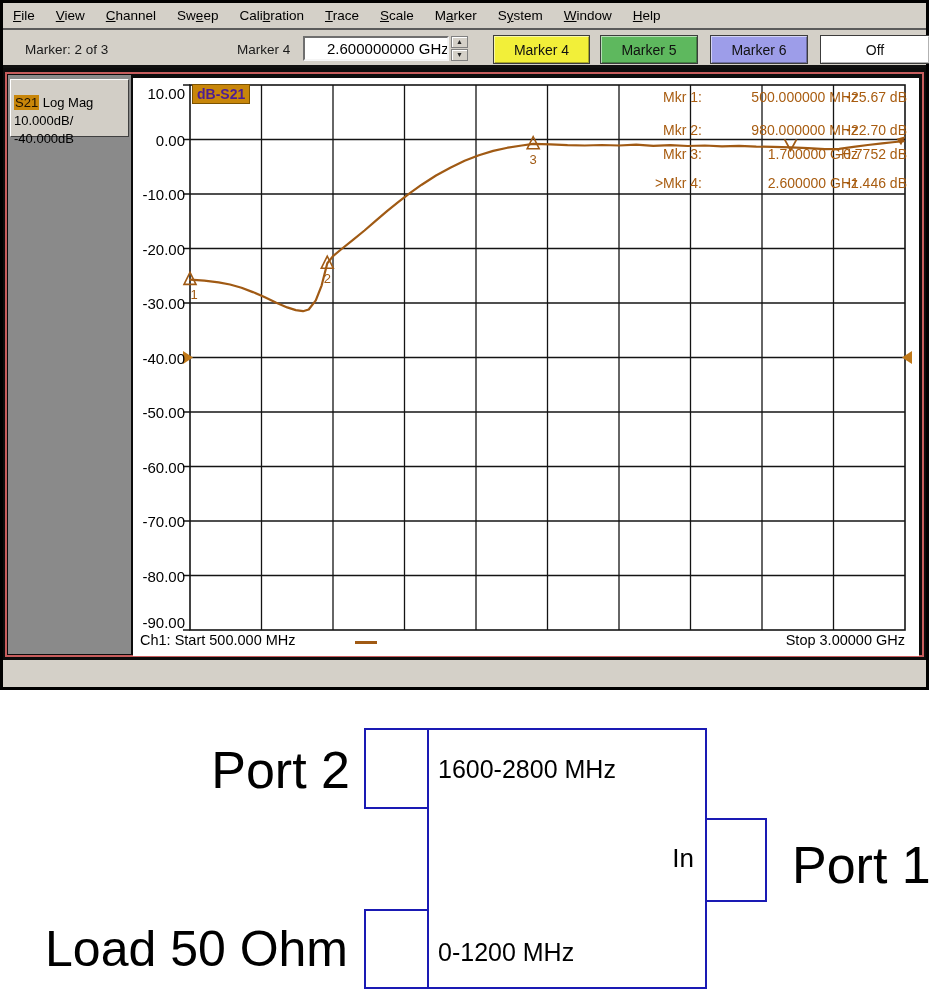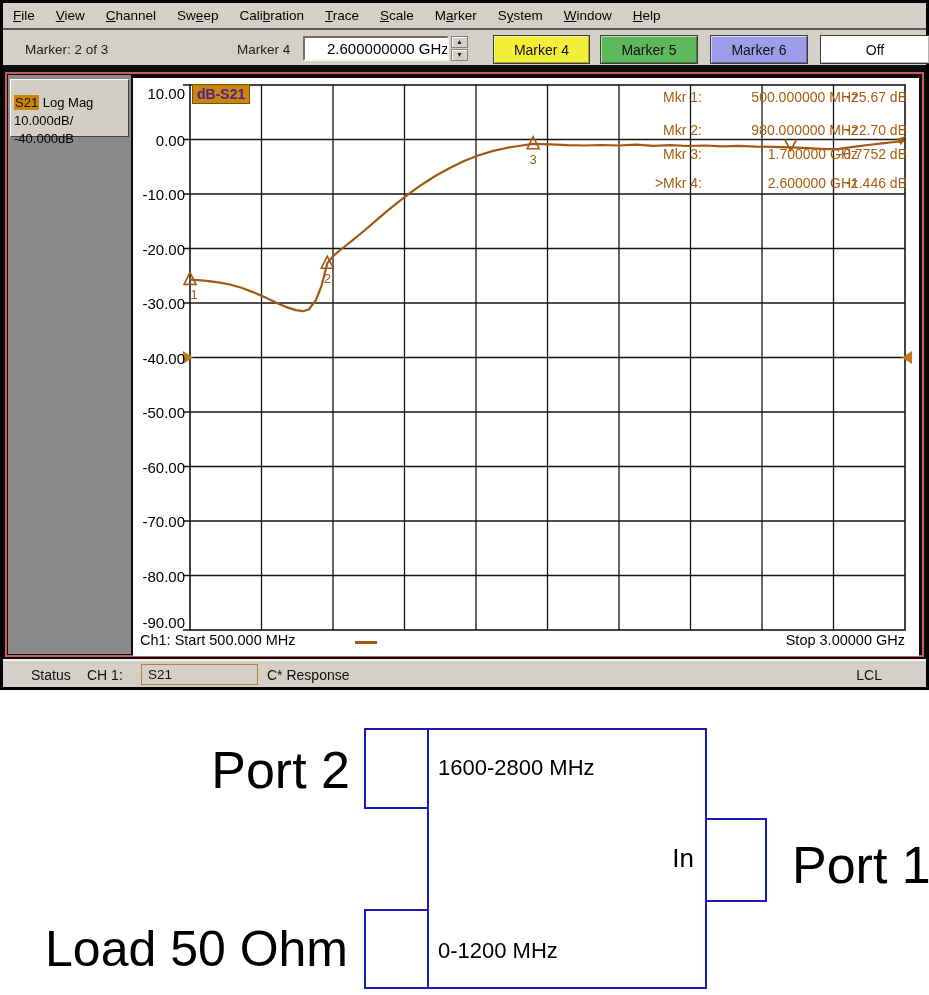--- a/index.html
+++ b/index.html
@@ -64,21 +64,21 @@
   #sb-status { position:absolute; left:28px; top:6px; }
   #sb-ch     { position:absolute; left:84px; top:6px; }
   #sb-sparam { position:absolute; left:138px; top:3px; width:117px; height:21px;
                border:1px solid #b5803c; padding:2px 0 0 6px; font-size:13.5px; }
   #sb-resp   { position:absolute; left:264px; top:6px; }
   #sb-lcl    { position:absolute; right:44px; top:6px; }
 
   
   .blue-box { position:absolute; border:2px solid #1a1ab4; background:#fff; }
   .diag-big   { position:absolute; font-size:52px; color:#000; white-space:nowrap; }
-  .diag-small { position:absolute; font-size:22px; color:#000; white-space:nowrap; }
+  .diag-small { position:absolute; font-size:25px; color:#000; white-space:nowrap; }
 </style>
 </head>
 <body>
 
 <div id="page">
 
   <div id="vna">
 
     <div id="menu-bar">
         <span class="menu-item"><u>F</u>ile</span>
@@ -200,27 +200,20 @@
               <span class="mkr-freq">2.600000 GHz</span>
               <span class="mkr-value">-1.446 dB</span>
             </div>
           </div>
         <div id="footer-left">Ch1: Start 500.000 MHz</div>
         <div id="footer-dash"></div>
         <div id="footer-right">Stop 3.00000 GHz</div>
       </div>
     </div>
 
-    <div id="status-bar">
-      <span id="sb-status">Status</span>
-      <span id="sb-ch">CH 1:</span>
-      <span id="sb-sparam">S21</span>
-      <span id="sb-resp">C* Response</span>
-      <span id="sb-lcl">LCL</span>
-    </div>
   </div>
 
   <div id="diagram">
     <div class="blue-box" style="left:427px; top:728px; width:280px; height:261px;"></div>
     <div class="blue-box" style="left:364px; top:728px; width:65px;  height:81px;"></div>
     <div class="blue-box" style="left:705px; top:818px; width:62px;  height:84px;"></div>
     <div class="blue-box" style="left:364px; top:909px; width:65px;  height:80px;"></div>
 
     <div class="diag-big" style="left:140px; top:740px; width:210px; text-align:right;">Port 2</div>
     <div class="diag-big" style="left:792px; top:835px;">Port 1</div>

